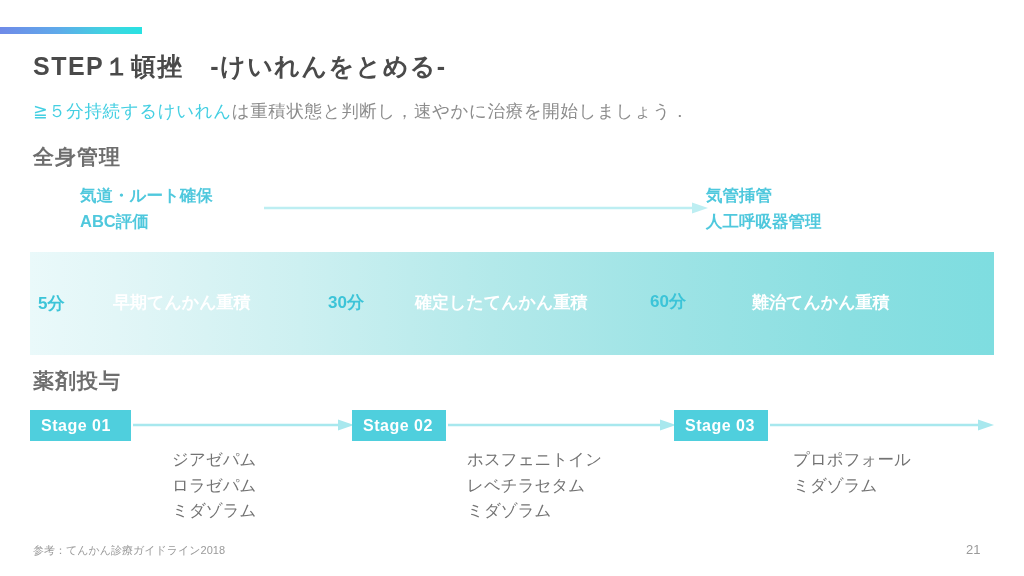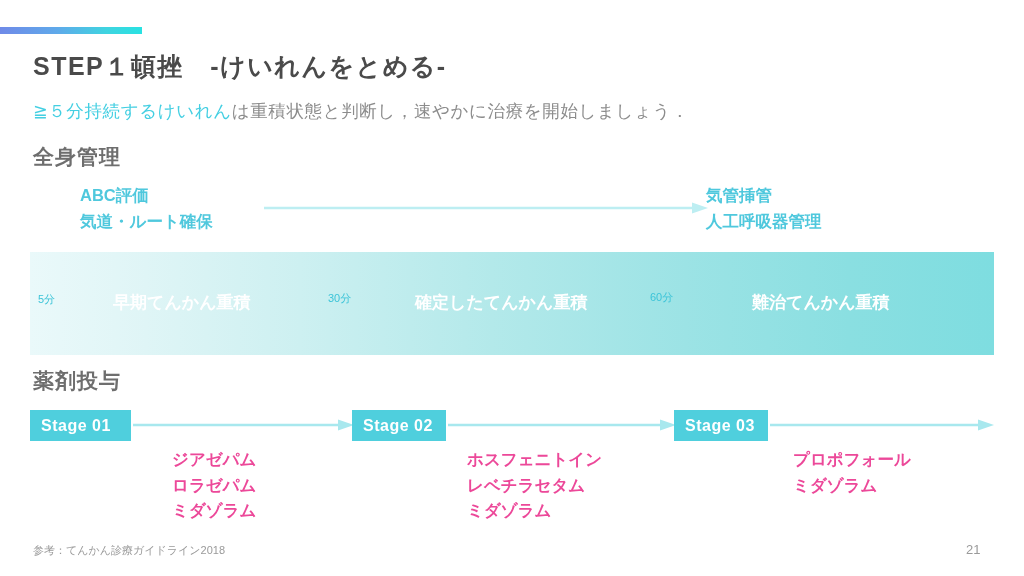--- a/index.html
+++ b/index.html
@@ -58,21 +58,21 @@
 
   
   .band {
     position:absolute; left:30px; top:252px;
     width:964px; height:103px;
     background:linear-gradient(90deg,
       #eaf9fa 0%, #dff5f6 12%, #cdf0f1 28%,
       #b3e9ea 48%, #9ce3e5 68%, #8adfe1 85%, #7edde0 100%);
   }
   .band-time {
-    position:absolute; font-size:11px; font-weight:normal;
+    position:absolute; font-size:17px; font-weight:bold;
     color:#3cc4d8; white-space:nowrap;
   }
   .band-label {
     position:absolute; font-size:17px; font-weight:bold;
     color:#ffffff; white-space:nowrap;
   }
   .bt-0 { left:38px; top:292px; }
   .bl-0 { left:113px; top:291px; }
   .bt-1 { left:328px; top:291px; }
   .bl-1 { left:415px; top:291px; }
@@ -91,22 +91,22 @@
   .sb-0 { left:30px; width:101px; }
   .sb-1 { left:352px; width:94px;text-align:center; }
   .sb-2 { left:674px; width:94px; }
 
   .stage-arrow { position:absolute; top:419px; height:12px; }
   .sa-0 { left:133px; width:221px; }
   .sa-1 { left:448px; width:228px; }
   .sa-2 { left:770px; width:224px; }
 
   .drug-list {
-    position:absolute; font-size:16.5px; font-weight:bold;
-    color:#ec4899; line-height:25.5px; white-space:nowrap;
+    position:absolute; font-size:16.5px; font-weight:normal;
+    color:#737373; line-height:25.5px; white-space:nowrap;
   }
   .dl-0 { left:172px; top:447px; }
   .dl-1 { left:467px; top:447px; }
   .dl-2 { left:793px; top:447px; }
 
   
   .footer-note {
     position:absolute; left:33px; top:543px;
     font-size:11px; color:#9a9a9a; white-space:nowrap;
   }
@@ -124,22 +124,22 @@
 
   <div class="title">STEP１頓挫　-けいれんをとめる-</div>
 
   <div class="subtitle">
     <span class="hl">≧５分持続するけいれん</span><span>は重積状態と判断し，速やかに治療を開始しましょう．</span>
   </div>
 
   <div class="sec-head sec-zenshin">全身管理</div>
 
   <div class="abc-block">
+    <div>気道・ルート確保</div>
     <div>ABC評価</div>
-    <div>気道・ルート確保</div>
   </div>
 
   <svg class="abc-arrow" viewBox="0 0 444 12">
     <line x1="0" y1="6" x2="432" y2="6" stroke="#bdeef2" stroke-width="2.4"></line>
     <polygon points="444,6 428,0.5 428,11.5" fill="#bdeef2"></polygon>
   </svg>
 
   <div class="intub-block">
     <div>気管挿管</div>
     <div>人工呼吸器管理</div>

